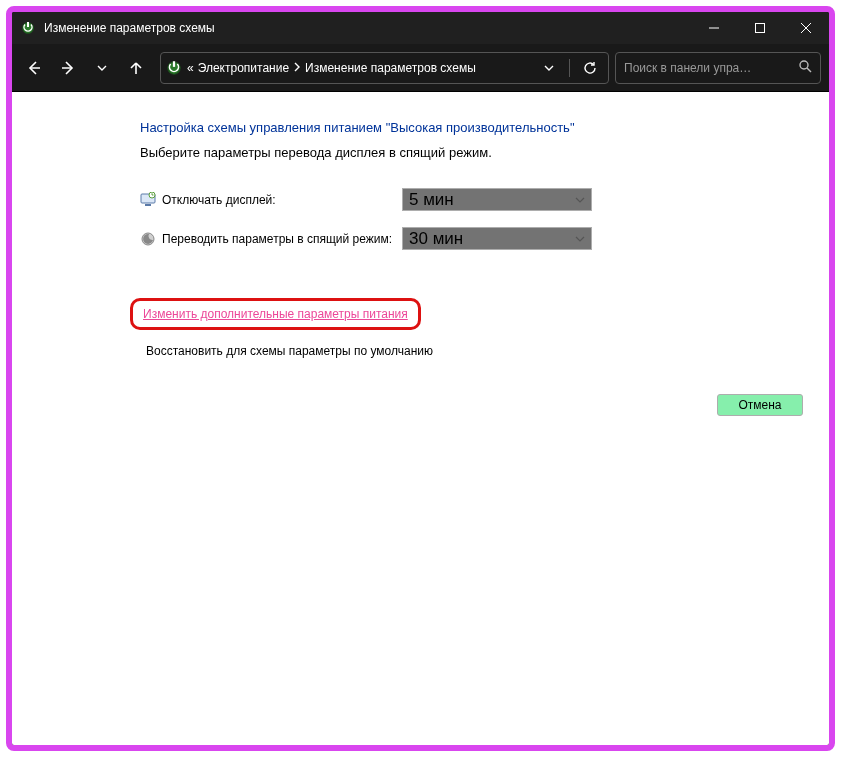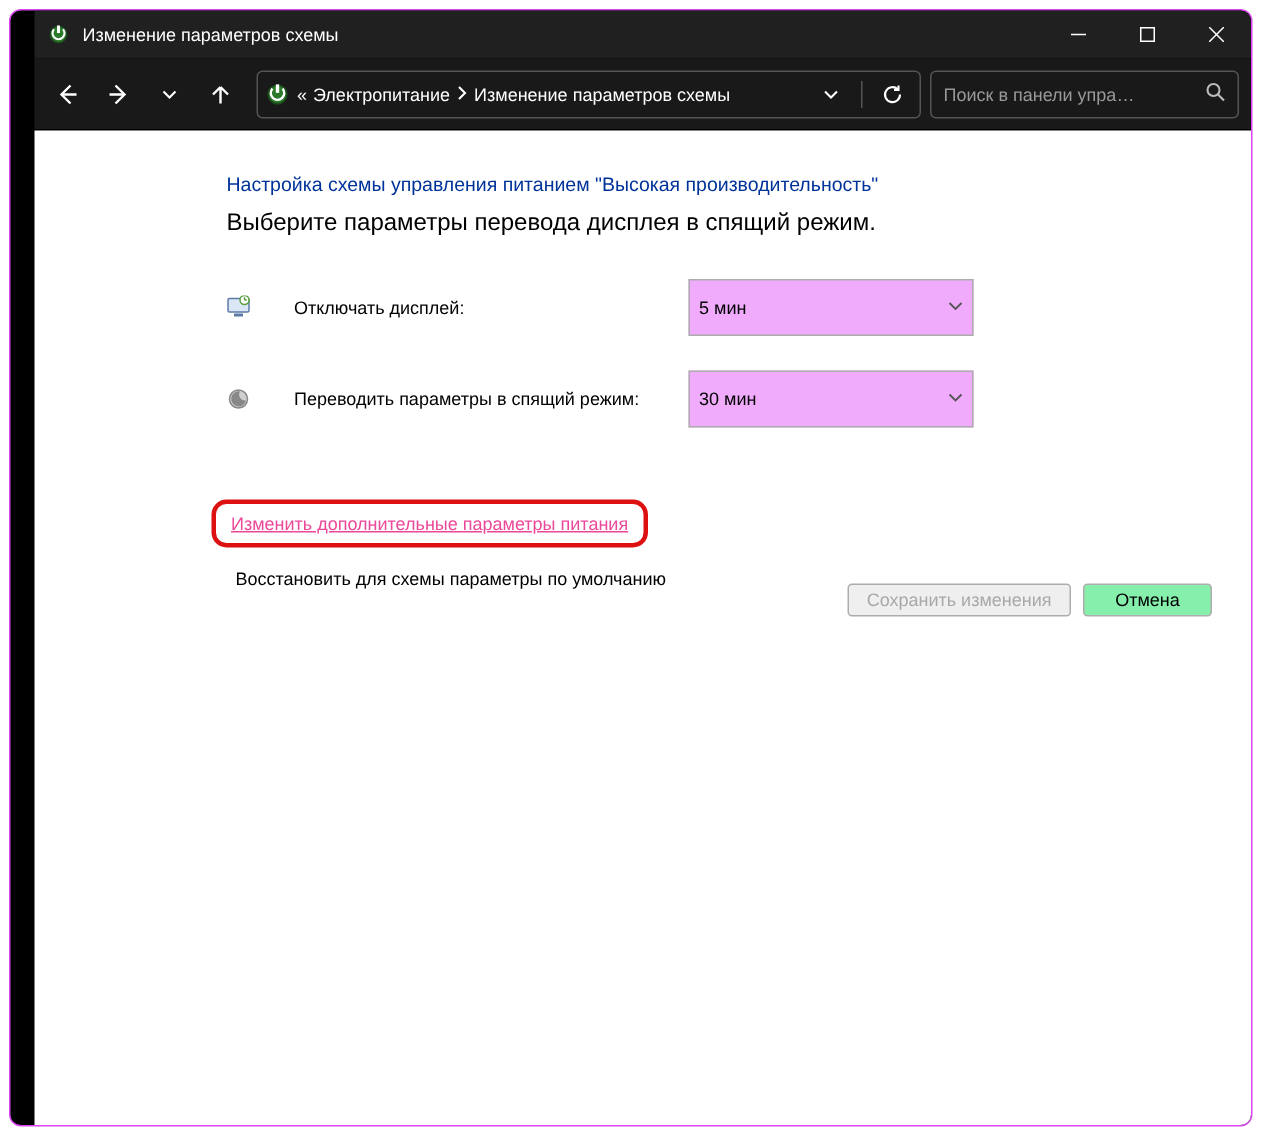--- a/index.html
+++ b/index.html
@@ -1,21 +1,21 @@
 <!DOCTYPE html>
 <html><head>
 <meta charset="utf-8">
 <style>
   * { box-sizing: border-box; margin: 0; padding: 0; }
   html, body { background: #fff; }
   body { font-family: "Segoe UI", Tahoma, sans-serif; font-size: 12px; color: #000; }
 
   .window-frame {
     width: 829px; height: 745px; margin: 6px; background: #000; border-radius: 8px;
-    border: 1px solid #d946ef; overflow: hidden; display: flex; flex-direction: column; padding-left: 16px;
+    border: 6px solid #d946ef; overflow: hidden; display: flex; flex-direction: column;
   }
 
   .titlebar {
     height: 32px; background: #202020; display: flex; align-items: center; color: #fff;
     padding-left: 8px;
   }
   .titlebar .app-icon { width: 16px; height: 16px; margin-right: 8px; }
   .titlebar .title { font-size: 12px; flex: 1; }
   .titlebar .win-btns { display: flex; }
   .titlebar .win-btn { width: 46px; height: 32px; display: flex; align-items: center; justify-content: center; color: #fff; }
@@ -49,28 +49,28 @@
   .search-wrap input::placeholder { color:#999; }
   .search-wrap .search-icon { color:#bbb; }
 
   .content-area {
     flex:1; background: #fff; position:relative;
   }
   .content-inner {
     padding: 28px 0 0 128px; max-width: 700px;
   }
   .heading { color:#003399; font-size: 13px; font-weight:400; margin-bottom:10px; }
-  .instruction { font-size: 16px; margin-bottom: 28px; }
-
-  .settings-grid { display:grid; grid-template-columns: 22px 240px 190px; row-gap:16px; align-items:center;gap:23px; }
+  .instruction { font-size: 13px; margin-bottom: 28px; }
+
+  .settings-grid { display:grid; grid-template-columns: 22px 240px 190px; row-gap:16px; align-items:center; }
   .setting-icon { width:16px; height:16px; }
   .setting-label { font-size:12px; }
   .dropdown {
-    height:38px; border:1px solid #adadad; background:#f0abfc; display:flex; align-items:center;
-    padding: 0 6px; font-size:12px; justify-content:space-between;
+    height:23px; border:1px solid #adadad; background:#737373; display:flex; align-items:center;
+    padding: 0 6px; font-size:17px; justify-content:space-between;
   }
   .dropdown .chev { color:#555; }
 
   .links { margin-top: 48px; }
   .link { color:#ec4899; font-size:12px; display:inline-block; }
   .link-row { margin-bottom: 14px; }
 
   .highlight-callout {
     position:relative; display:inline-block; padding:6px 10px;
     border:3px solid #d11; border-radius:10px;
@@ -238,18 +238,17 @@
             <a class="link">Изменить дополнительные параметры питания</a>
           </span>
         </div>
         <div class="link-row">
           <a class="link restore-link">Восстановить для схемы параметры по умолчанию</a>
         </div>
       </div>
     </div>
 
     <div class="button-bar">
-      <div class="btn disabled">Сохранить изменения</div>
       <div class="btn">Отмена</div>
     </div>
   </div>
 
 </div>
 
 </body></html>

